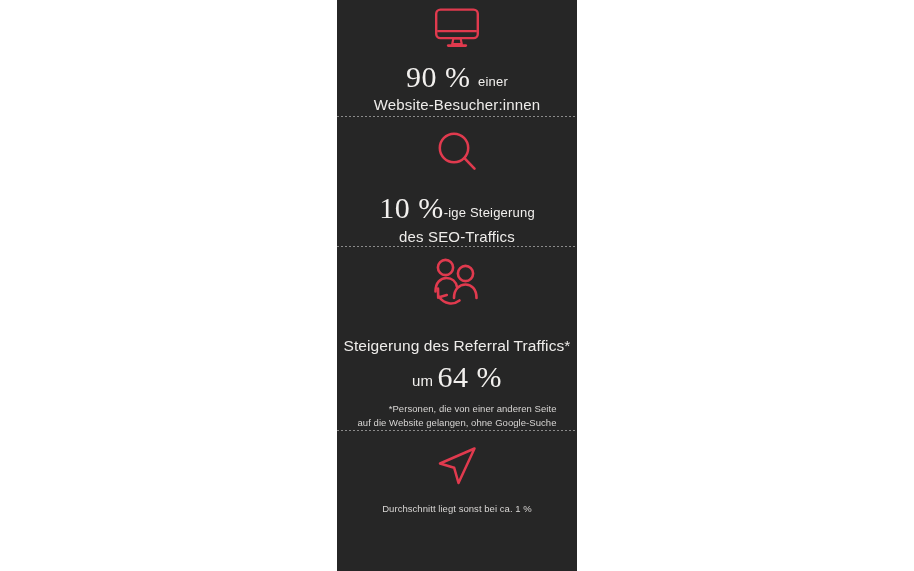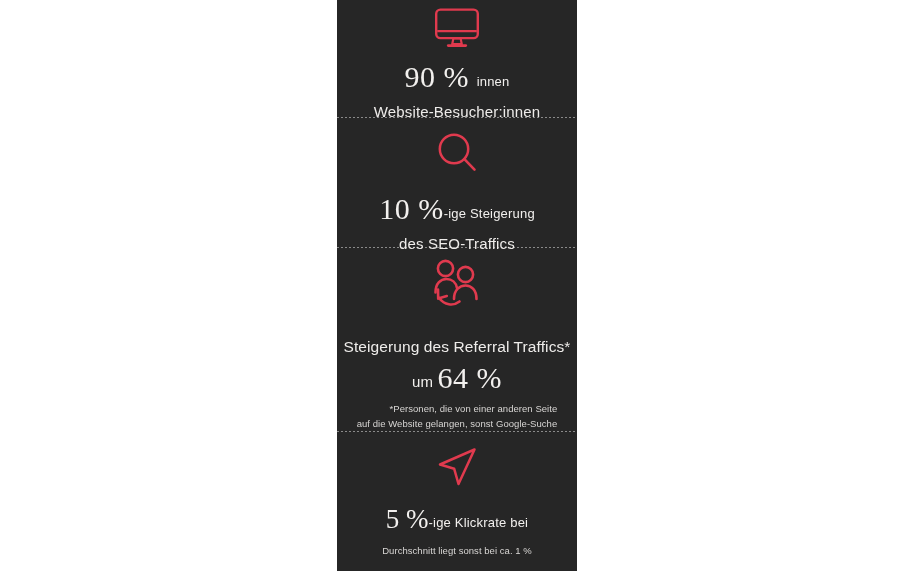--- a/index.html
+++ b/index.html
@@ -92,21 +92,21 @@
     font-family: "Liberation Sans", sans-serif;
     font-size: 15px;
     letter-spacing: 0.1px;
   }
   .line-main {
     font-family: "Liberation Sans", sans-serif;
     font-size: 15px;
     color: #eeecea;
     letter-spacing: 0.15px;
     line-height: 1.35;
-    margin-top: 8px;
+    margin-top: 1px;
     white-space: nowrap;
   }
   .headline {
     font-family: "Liberation Sans", sans-serif;
     font-size: 15.5px;
     color: #eeecea;
     letter-spacing: 0.1px;
     margin-top: 18px;
     white-space: nowrap;
   }
@@ -141,21 +141,21 @@
     <div class="section sec-1">
       <div class="icon-wrap">
         <svg width="48" height="42" viewBox="0 0 48 42" fill="none">
           <rect x="3.2" y="2.6" width="41.6" height="28.5" rx="4.2" ry="4.2" stroke="#e03a4e" stroke-width="2.4"></rect>
           <line x1="4.2" y1="24.2" x2="43.8" y2="24.2" stroke="#e03a4e" stroke-width="2.2"></line>
           <path d="M20.4 31.4 L19.2 37.2 L28.8 37.2 L27.6 31.4 Z" stroke="#e03a4e" stroke-width="2.2" stroke-linejoin="round" fill="none"></path>
           <line x1="15.2" y1="38.6" x2="32.8" y2="38.6" stroke="#e03a4e" stroke-width="2.6" stroke-linecap="round"></line>
         </svg>
       </div>
       <div class="stat-line row-gap-1">
-        <span class="big-num">90 %</span><span class="sub-word">&nbsp;&nbsp;</span><span class="sub-word">innen</span>
+        <span class="big-num">90 %</span><span class="sub-word">&nbsp;&nbsp;</span><span class="sub-word">einer</span>
       </div>
       <div class="line-main">Website-Besucher:innen</div>
     </div>
 
     <div class="divider"></div>
 
     <div class="section sec-2">
       <div class="icon-wrap">
         <svg width="44" height="44" viewBox="0 0 44 44" fill="none">
           <circle cx="19" cy="18" r="14.2" stroke="#e03a4e" stroke-width="2.5"></circle>
@@ -180,32 +180,29 @@
           <path d="M34.5 43.5 C28.0 48.5 19.5 47.0 14.0 40.0"></path>
           <path d="M13.2 40.6 L13.0 31.5 M13.2 40.6 L21.8 38.0"></path>
         </svg>
       </div>
       <div class="headline">Steigerung des Referral Traffics*</div>
       <div class="stat-line row-gap-4">
         <span class="mid-word">um</span><span class="mid-word">&nbsp;</span><span class="big-num">64 %</span>
       </div>
       <div class="footnote">
         <div>*Personen, die von einer anderen Seite</div>
-        <div>auf die Website gelangen, sonst Google-Suche</div>
+        <div>auf die Website gelangen, ohne Google-Suche</div>
       </div>
     </div>
 
     <div class="divider"></div>
 
     <div class="section sec-4">
       <div class="icon-wrap">
         <svg width="48" height="46" viewBox="0 0 48 46" fill="none">
           <path d="M41.5 4.5 L7.0 19.5 L21.2 23.8 L25.5 39.0 Z" stroke="#e03a4e" stroke-width="2.5" stroke-linejoin="round" fill="none"></path>
         </svg>
       </div>
-      <div class="stat-line row-gap-3">
-        <span class="big-num-sm">5 %</span><span class="sub-word">-ige Klickrate bei</span>
-      </div>
       <div class="footnote-last">Durchschnitt liegt sonst bei ca. 1 %</div>
     </div>
 
   </div>
 </div>
 
 </body></html>

